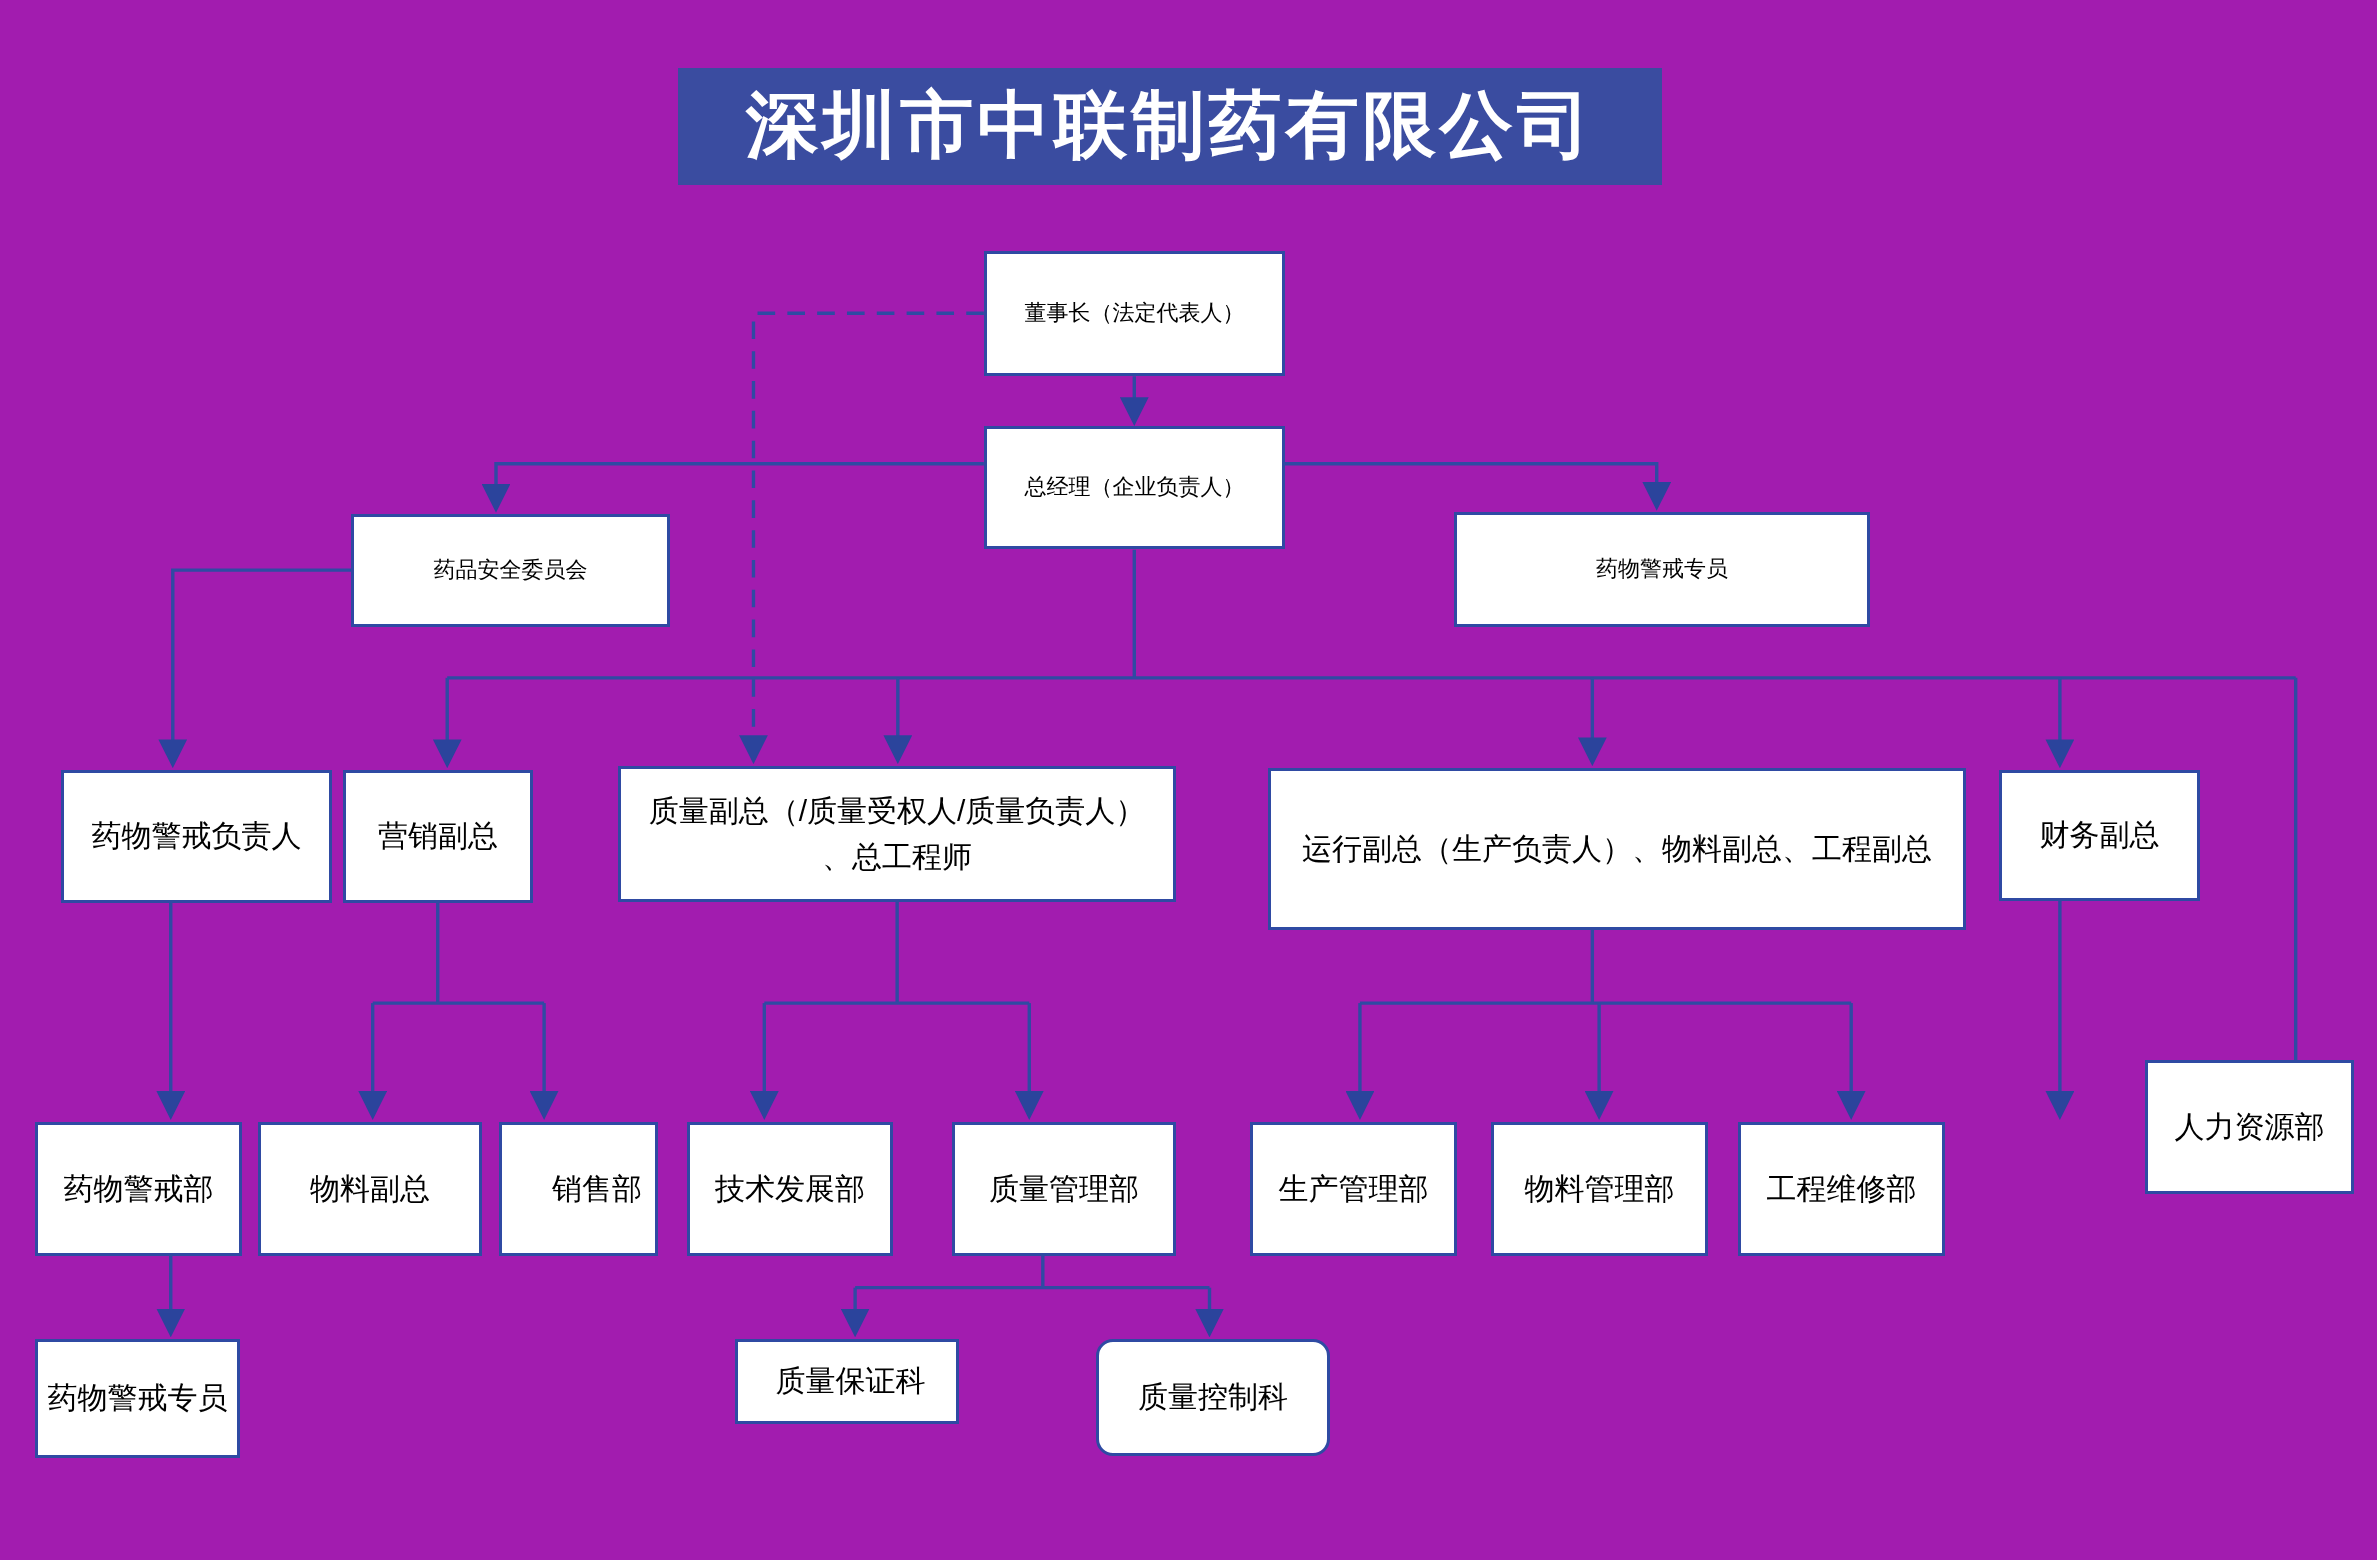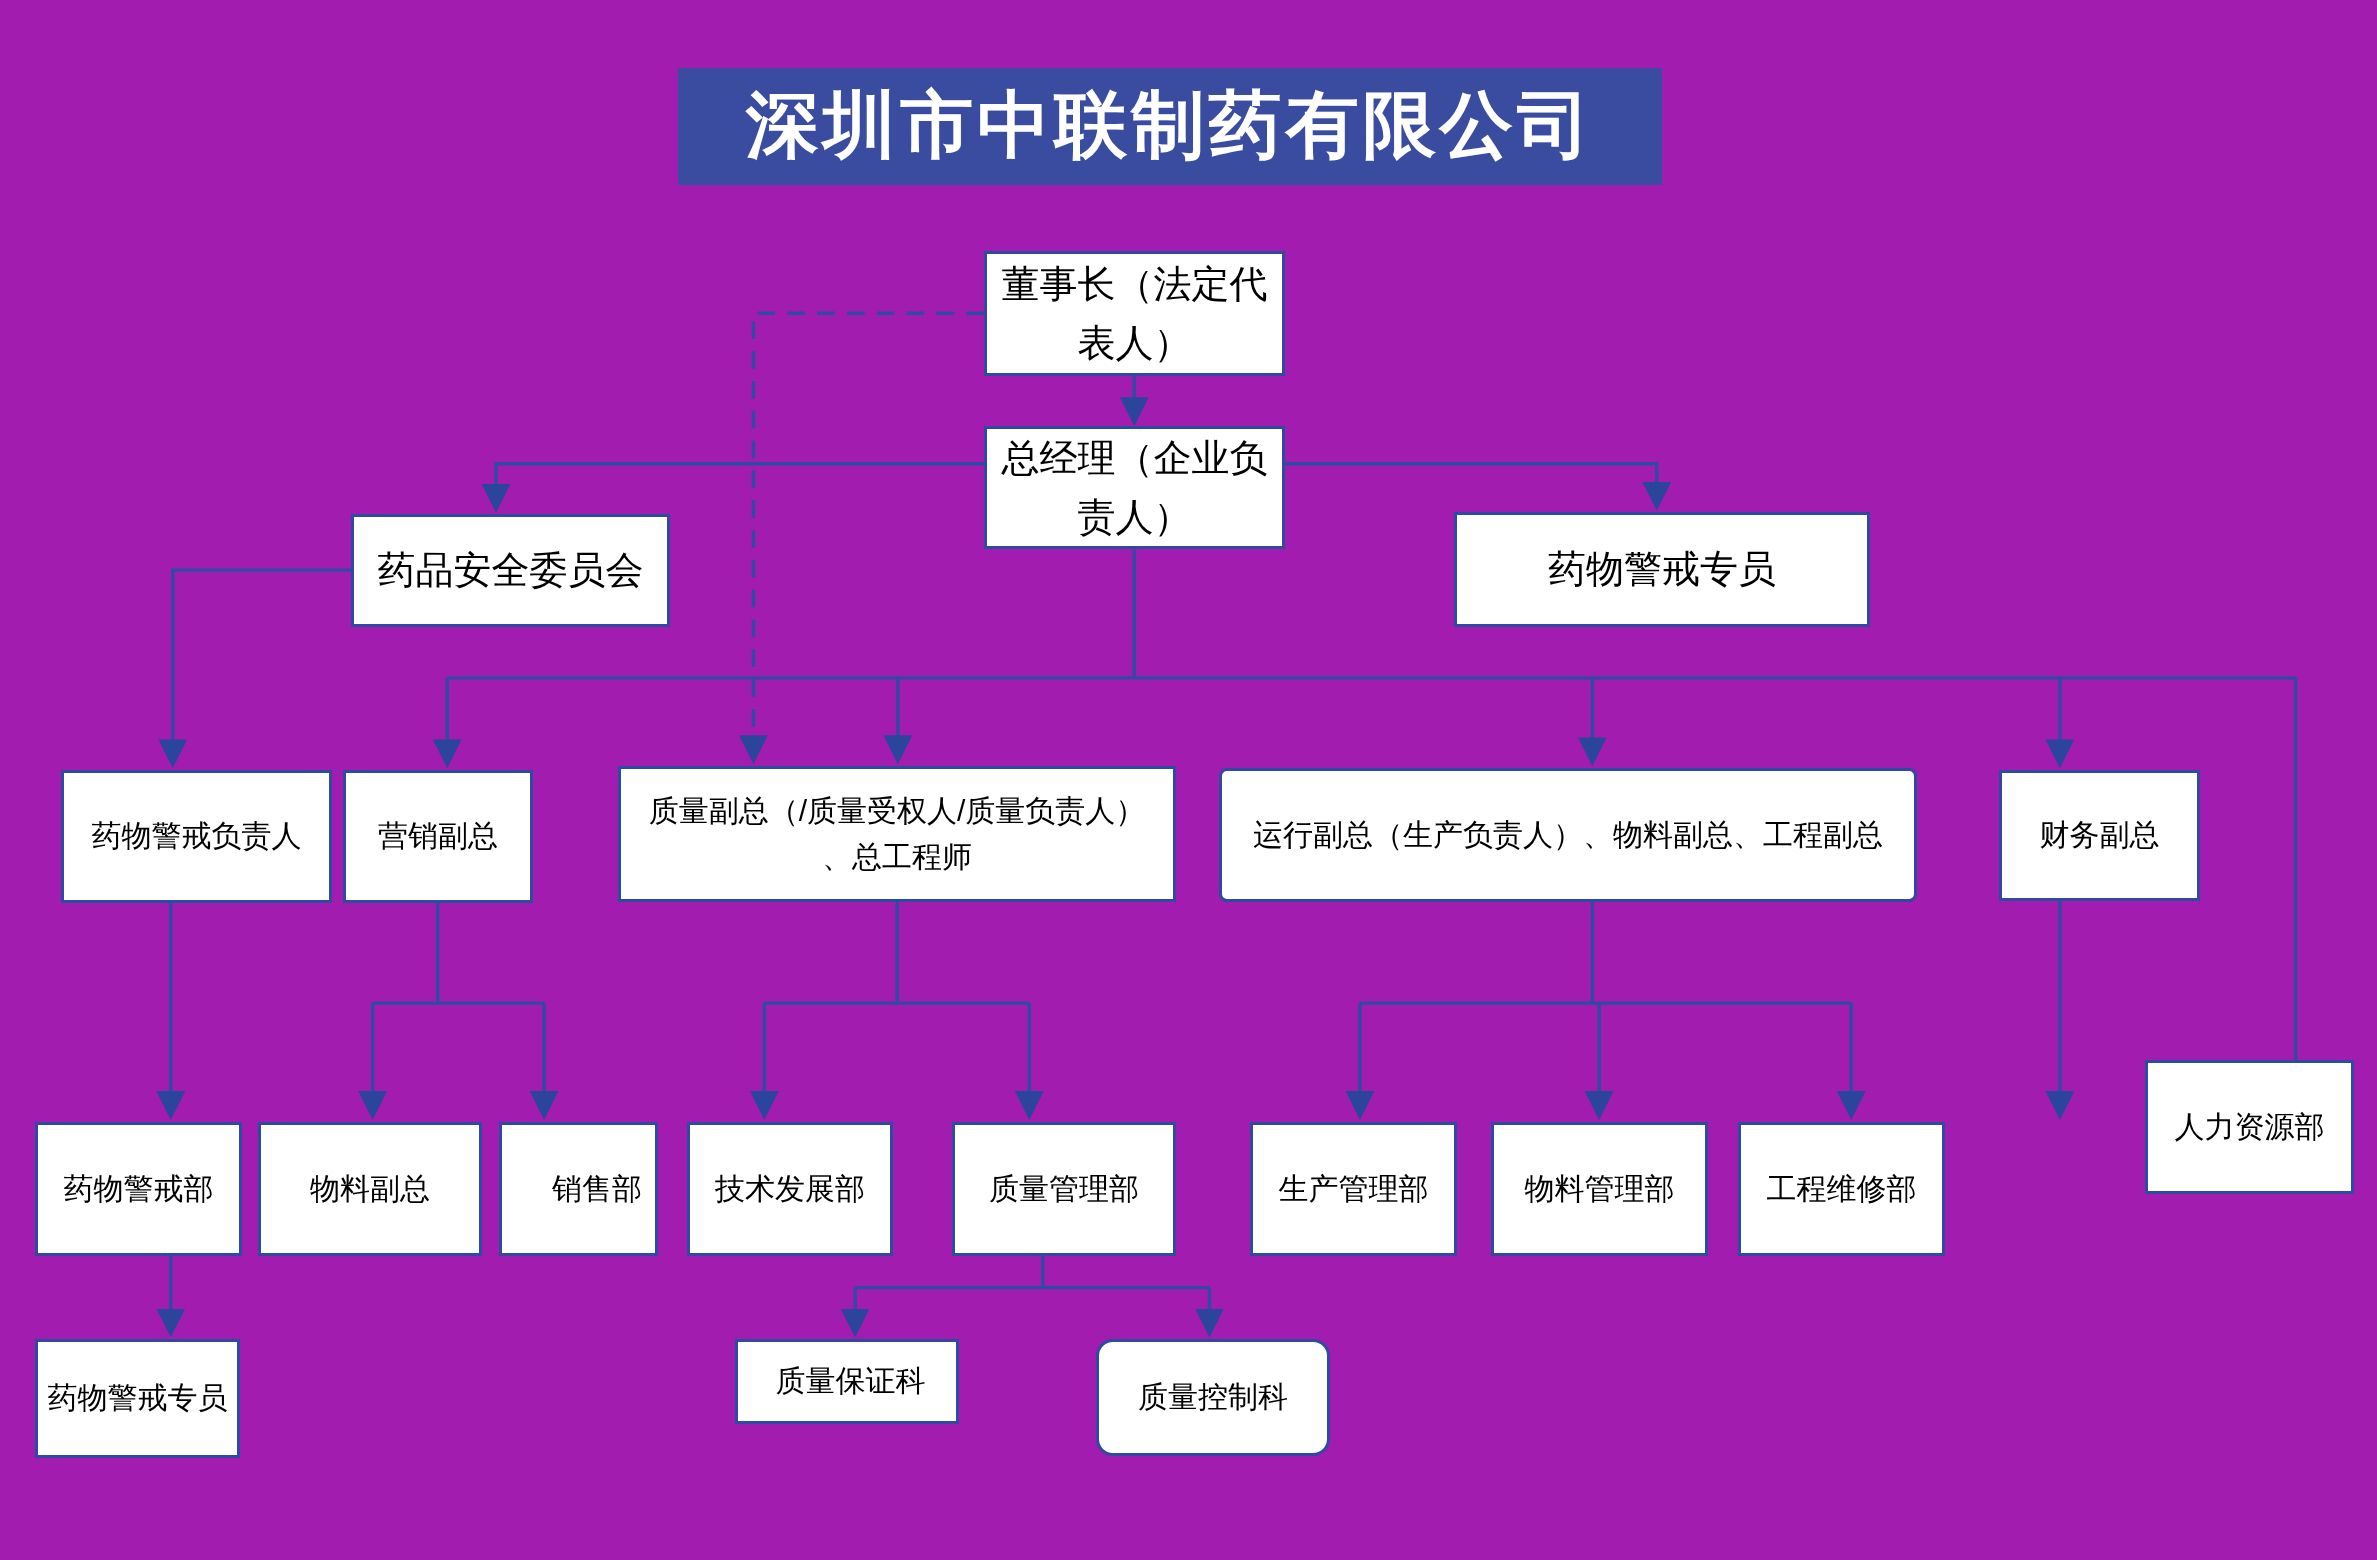--- a/index.html
+++ b/index.html
@@ -4,21 +4,21 @@
 <style>
   html,body{margin:0;padding:0;background:#ffffff;}
   .canvas{position:relative;width:2377px;height:1561px;background:#a21caf;overflow:hidden;
           font-family:"Liberation Sans","DejaVu Sans",sans-serif;}
   .wires{position:absolute;left:0;top:0;width:2377px;height:1561px;}
   .banner{position:absolute;display:flex;align-items:center;justify-content:center;
           font-weight:bold;font-size:73px;letter-spacing:4.1px;}
   .node{position:absolute;box-sizing:border-box;border:3.4px solid #2f4aa3;background:#ffffff;
         display:flex;flex-direction:column;align-items:center;justify-content:center;
         text-align:center;color:#000;font-size:30px;line-height:1.55;padding:0 6.8px;}
-  .node.big{font-size:38px;}
+  .node.big{font-size:22px;}
 </style>
 </head>
 <body>
 
 <div class="canvas">
 
   <svg class="wires" viewBox="0 0 3508 2303" xmlns="http://www.w3.org/2000/svg">
     <defs>
       <marker id="arr" viewBox="0 0 10 10" refX="8.5" refY="5" markerWidth="8.5" markerHeight="8.5" orient="auto-start-reverse">
         <path d="M0,0 L10,5 L0,10 z" fill="#2b449c"></path>
@@ -96,21 +96,21 @@
   <div class="node" style="left:61px;top:770px;width:271px;height:133px;">
     <span>药物警戒负责人</span>
   </div>
   <div class="node" style="left:343px;top:770px;width:190px;height:133px;">
     <span>营销副总</span>
   </div>
   <div class="node" style="left:618px;top:766px;width:558px;height:136px;">
     <span>质量副总（/质量受权人/质量负责人）</span>
     <span>、总工程师</span>
   </div>
-  <div class="node" style="left:1219px;top:768px;width:698px;height:134px;border-radius:8px;">
+  <div class="node" style="left:1268px;top:768px;width:698px;height:162px;">
     <span>运行副总（生产负责人）、物料副总、工程副总</span>
   </div>
   <div class="node" style="left:1999px;top:770px;width:201px;height:131px;">
     <span>财务副总</span>
   </div>
 
   <div class="node" style="left:35px;top:1122px;width:207px;height:134px;">
     <span>药物警戒部</span>
   </div>
   <div class="node" style="left:258px;top:1122px;width:224px;height:134px;">

